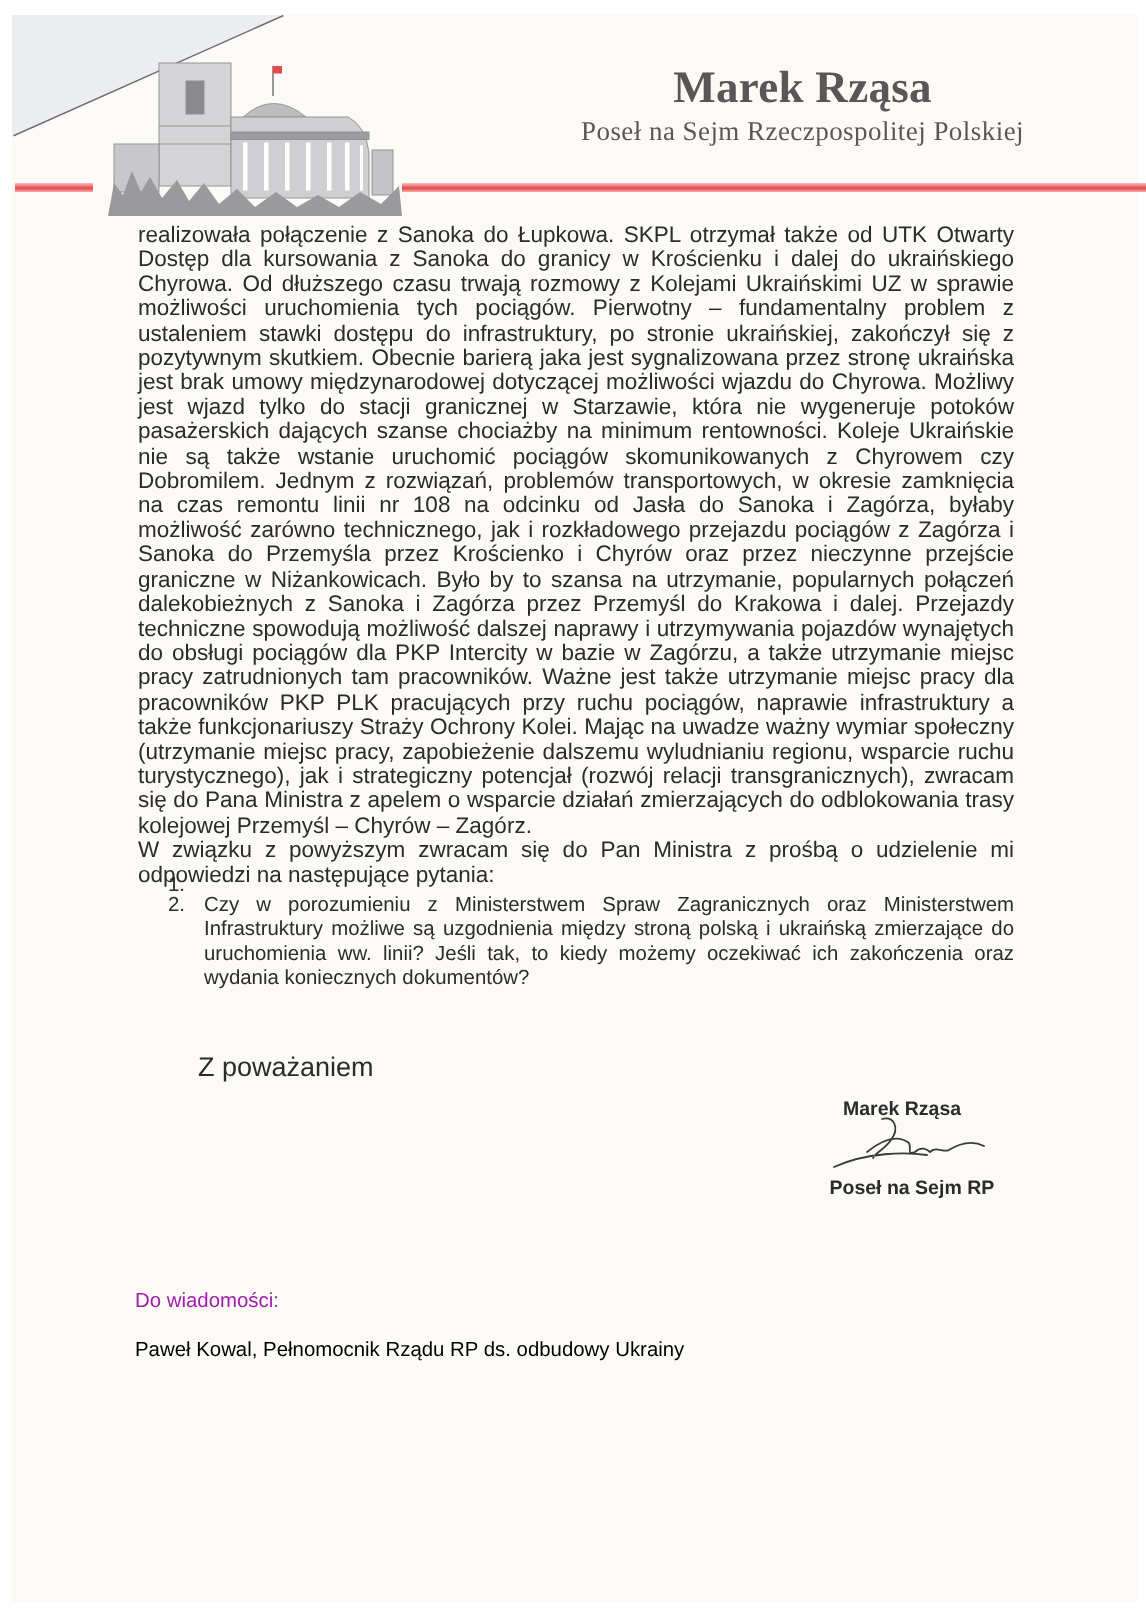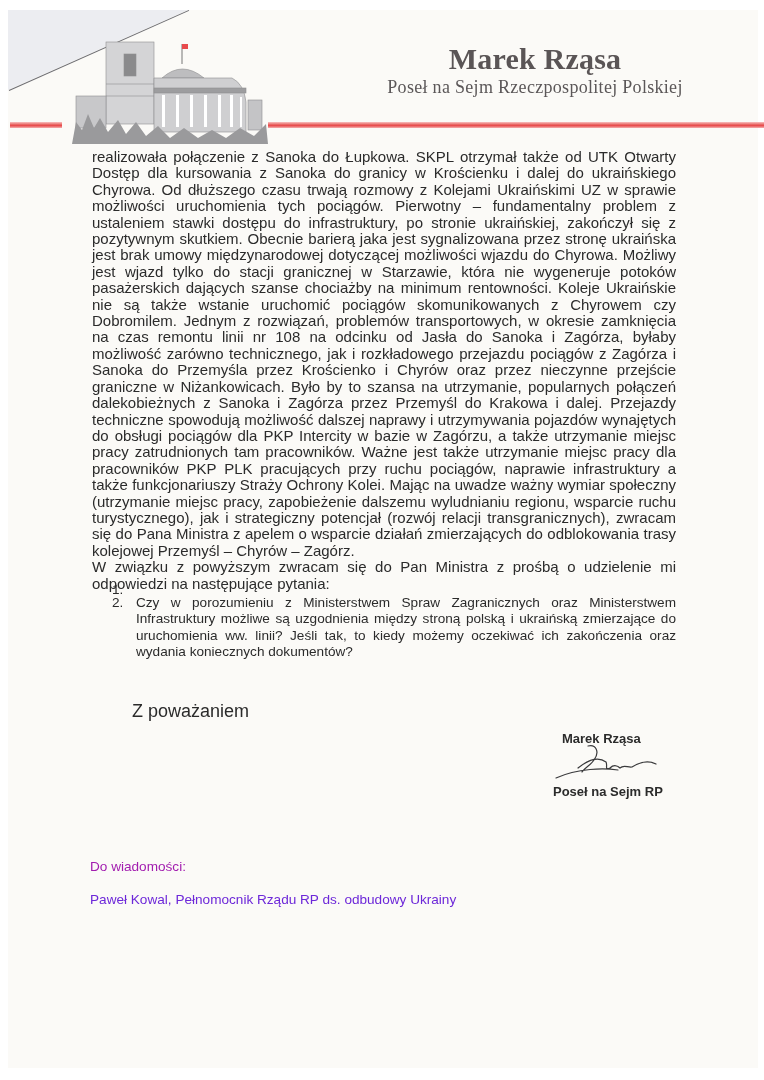--- a/index.html
+++ b/index.html
@@ -154,21 +154,21 @@
       left: 90px;
       top: 859px;
       font-size: 13.6px;
       color: #a21caf;
     }
     .cc-recipient {
       position: absolute;
       left: 90px;
       top: 892px;
       font-size: 13.6px;
-      color: #6d28d9;
+      color: #000000;
     }
   </style>
 </head>
 <body>
 
 <div class="paper"></div>
 <div class="corner-fold"></div>
 <div class="corner-line"></div>
 
 <div class="red-rule left"></div>

